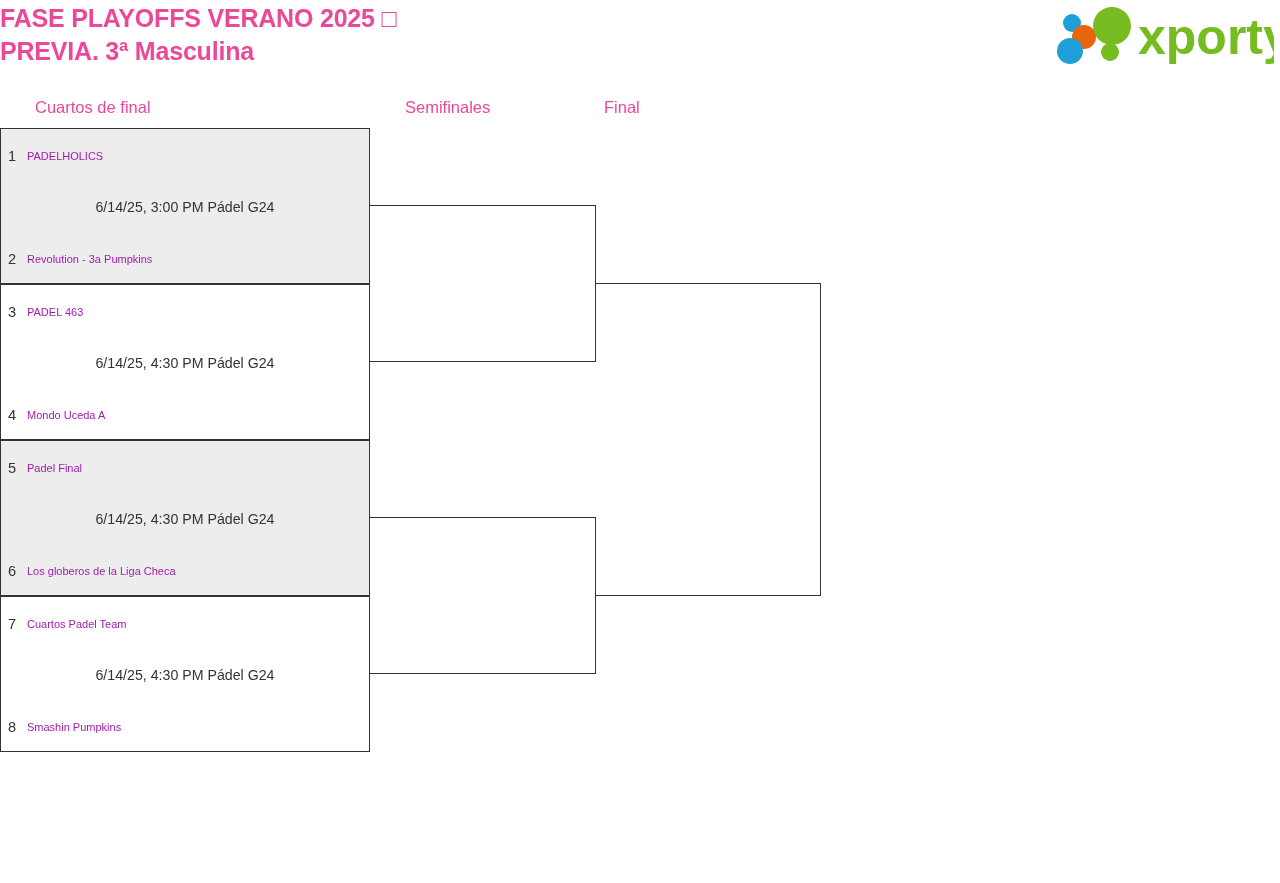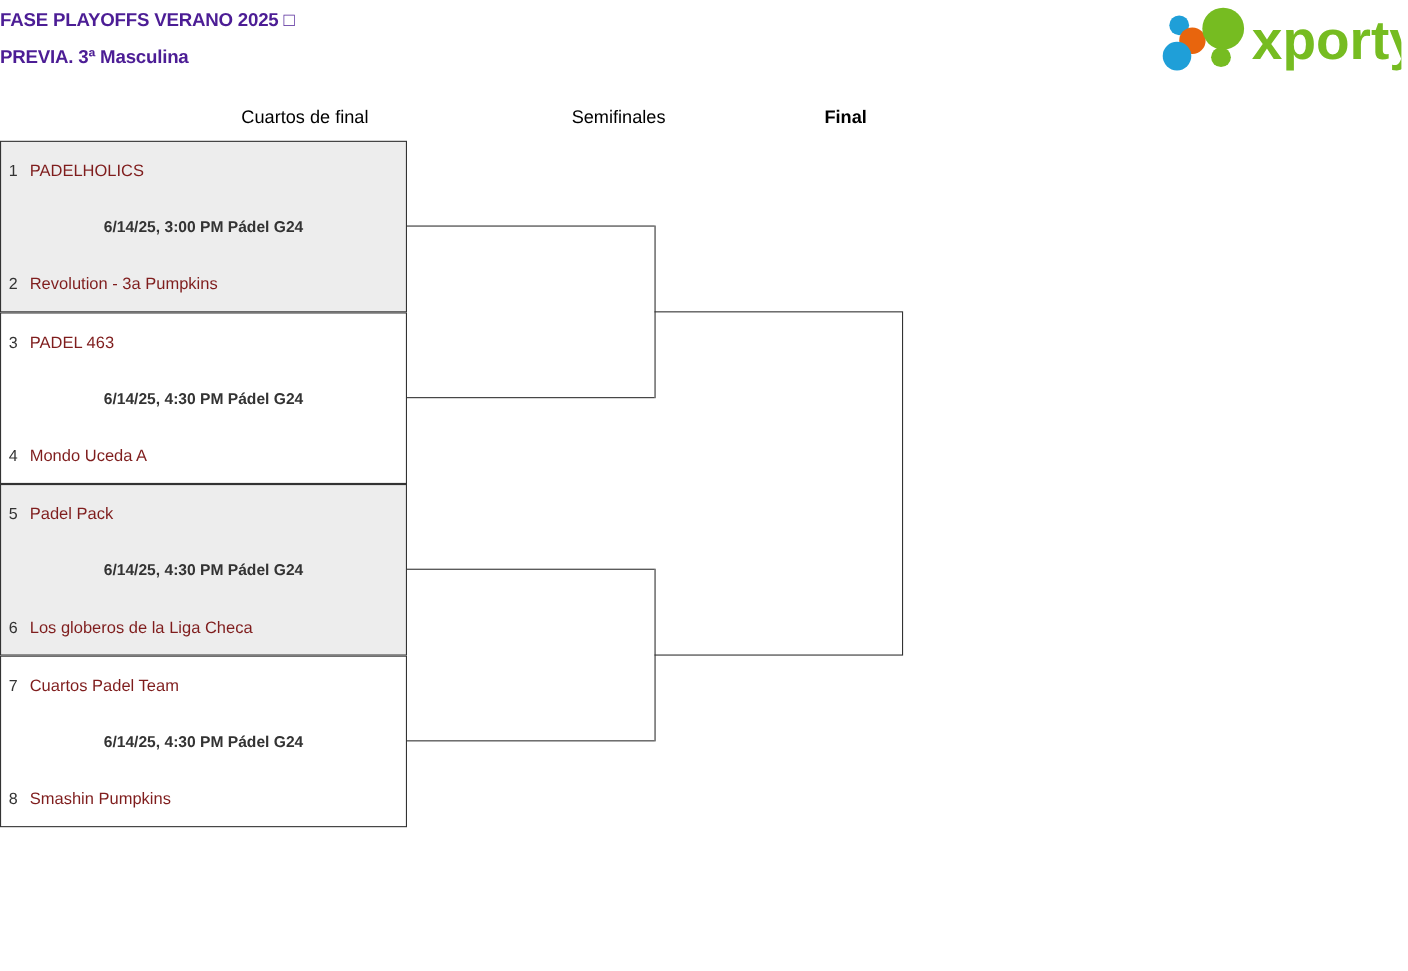--- a/index.html
+++ b/index.html
@@ -14,49 +14,49 @@
     overflow: hidden;
   }
   #root { position: relative; width: 1280px; height: 883px; }
 
   
   .page-title {
     position: absolute;
     left: 0px;
     top: 2px;
     width: 900px;
-    font-size: 17px;
+    font-size: 25px;
     line-height: 33px;
     font-weight: 700;
-    color: #4c1d95;
+    color: #ec4899;
     letter-spacing: -0.2px;
     white-space: pre-line;
   }
 
   .logo {
     position: absolute;
     right: 6px;
     top: 4px;
     width: 224px;
     height: 64px;
   }
 
   
   .round-header {
     position: absolute;
     top: 96px;
     font-size: 16.5px;
     line-height: 22px;
-    color: #000000;
-    text-align: right;
+    color: #ec4899;
+    text-align: left;
     white-space: nowrap;
   }
   .rh-qf    { left: 35px;  width: 300px; }
   .rh-sf    { left: 405px; width: 200px; }
-  .rh-final { left: 628px; width: 160px; font-weight: bold; }
+  .rh-final { left: 604px; width: 160px; }
 
   
   .match {
     position: absolute;
     left: 0px;
     width: 370px;
     height: 156px;
     border: 1px solid #333333;
     background: #ffffff;
   }
@@ -78,33 +78,32 @@
   .team-bottom { top: 117px; }
 
   .seed {
     display: inline-block;
     width: 19px;
     margin-left: 7px;
     text-align: left;
     font-size: 14.6px;
     color: #333333;
   }
-  .team-name { font-size: 15px; color: #7f1d1d; }
+  .team-name { font-size: 11px; color: #a21caf; }
 
   .match-info {
     position: absolute;
     left: 0;
     top: 68px;
     width: 100%;
     text-align: center;
     font-size: 14.2px;
     line-height: 20px;
     color: #333333;
     white-space: nowrap;
-    font-weight: bold;
   }
 
   
   .hline {
     position: absolute;
     height: 0;
     border-top: 1px solid #333333;
   }
   .vline {
     position: absolute;
@@ -159,21 +158,21 @@
     <div class="match-info">6/14/25, 4:30 PM Pádel G24</div>
     <div class="team team-bottom">
       <span class="seed">4</span>
       <span class="team-name">Mondo Uceda A</span>
     </div>
   </div>
 
   <div class="match shaded" style="top:440px;">
     <div class="team team-top">
       <span class="seed">5</span>
-      <span class="team-name">Padel Pack</span>
+      <span class="team-name">Padel Final</span>
     </div>
     <div class="match-info">6/14/25, 4:30 PM Pádel G24</div>
     <div class="team team-bottom">
       <span class="seed">6</span>
       <span class="team-name">Los globeros de la Liga Checa</span>
     </div>
   </div>
 
   <div class="match" style="top:596px;">
     <div class="team team-top">

